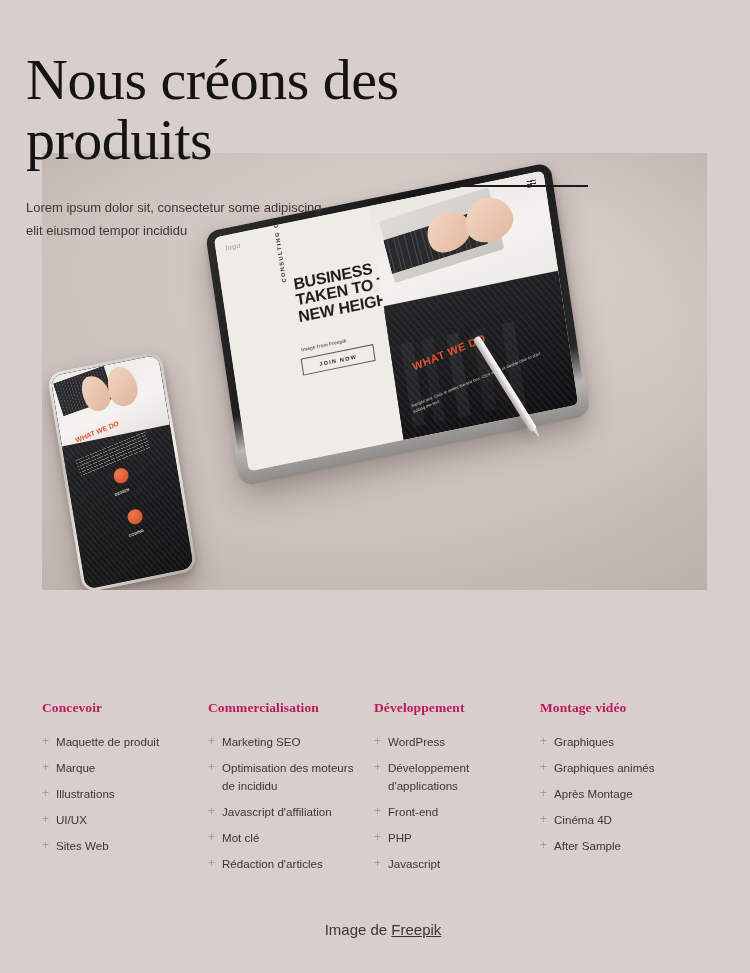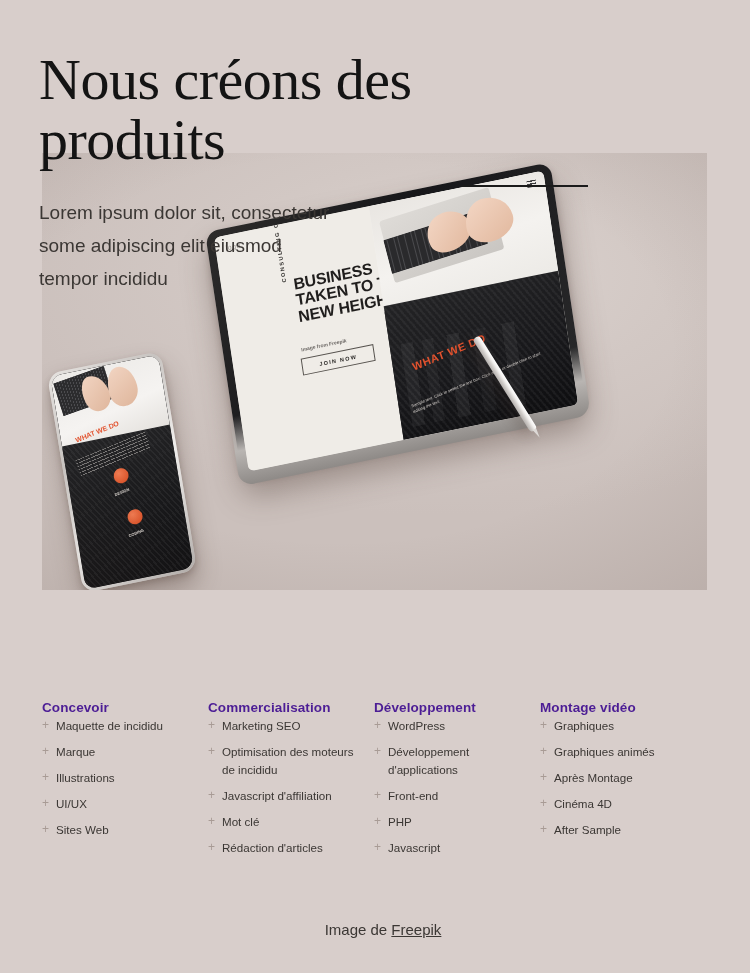--- a/index.html
+++ b/index.html
@@ -259,41 +259,41 @@
     content:"";
     position:absolute; right: -9px; top: 1.2px;
     border-left: 10px solid #ddd9d6;
     border-top: 2.8px solid transparent;
     border-bottom: 2.8px solid transparent;
   }
 
   
   .hero-text {
     position: absolute;
-    left: 39px; top: 0;
+    left: 26px; top: 0;
     width: 470px;
     z-index: 5;
   }
   .headline {
     font-family: "Liberation Serif", "DejaVu Serif", serif;
     font-size: 58px;
     line-height: 1.03;
     letter-spacing: -0.5px;
     color: #141414;
     margin-top: 50px;
   }
   .headline .h-strong {
     font-weight: 700;
   }
   .headline .h-light {
     font-weight: 400;
   }
   .subtitle {
     margin-top: 28px;
-    font-size: 19px;
+    font-size: 13px;
     line-height: 1.72;
     color: #3b3734;
     width: 300px;
   }
 
   .accent-rule {
     position: absolute;
     left: 462px; top: 185px;
     width: 126px; height: 2px;
     background: #1b1b1b;
@@ -305,23 +305,24 @@
     position: absolute;
     left: 0; top: 700px;
     width: 750px;
     display: flex;
     padding: 0 42px;
   }
   .col { width: 166px; }
   .col-title {
     font-size: 13.5px;
     font-weight: 700;
-    color: #4c1d95;
+    color: #be185d;
     letter-spacing: .1px;
-    margin-bottom: 2px;
+    margin-bottom: 17px;
+    font-family: Liberation Serif, serif;
   }
   .col ul { list-style: none; }
   .col li {
     display: flex;
     align-items: flex-start;
     font-size: 11.6px;
     line-height: 1.52;
     color: #3a3633;
     margin-bottom: 8.5px;
     max-width: 150px;
@@ -421,21 +422,21 @@
   <div class="accent-rule"></div>
 </section>
 
 <section class="columns">
 
   <div class="col">
     <div class="col-title">Concevoir</div>
     <ul>
       <li>
           <span class="plus-icon">+</span>
-          <span>Maquette de incididu</span>
+          <span>Maquette de produit</span>
         </li>
       <li>
           <span class="plus-icon">+</span>
           <span>Marque</span>
         </li>
       <li>
           <span class="plus-icon">+</span>
           <span>Illustrations</span>
         </li>
       <li>

